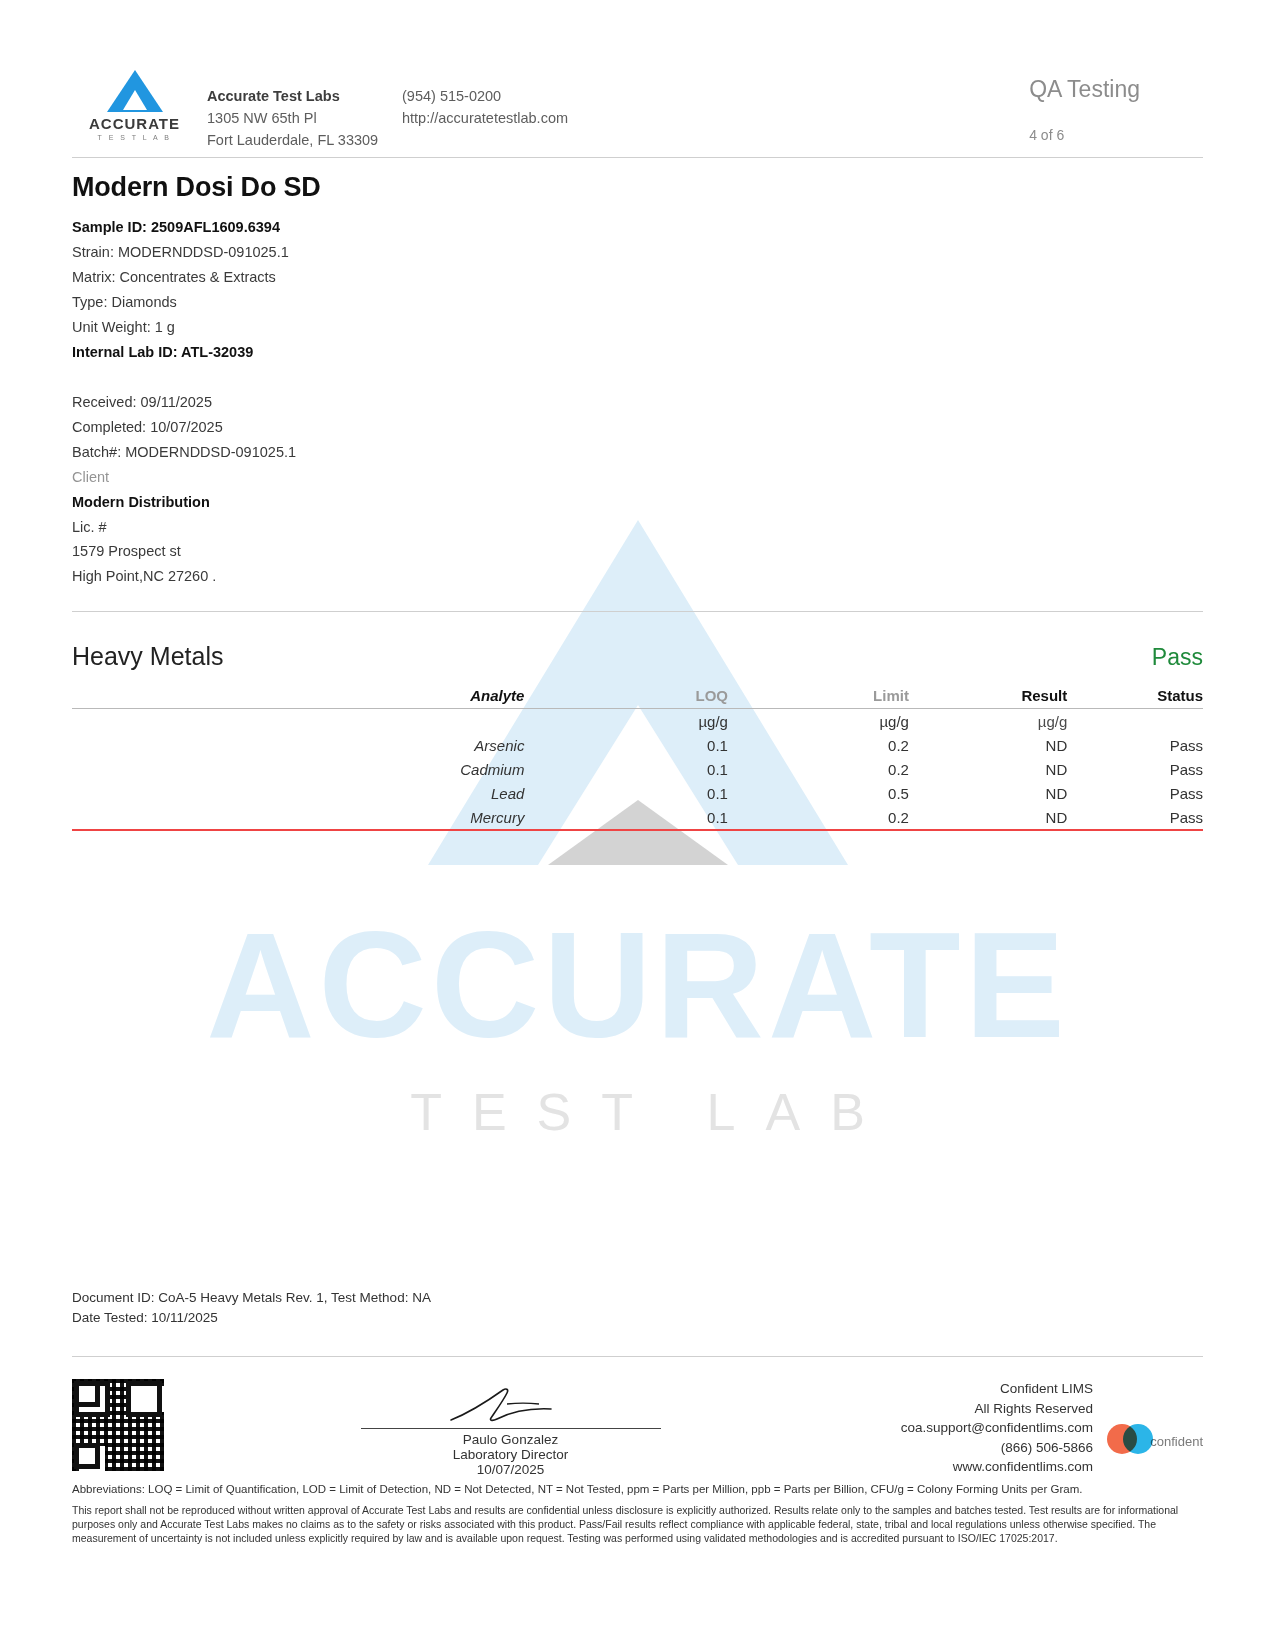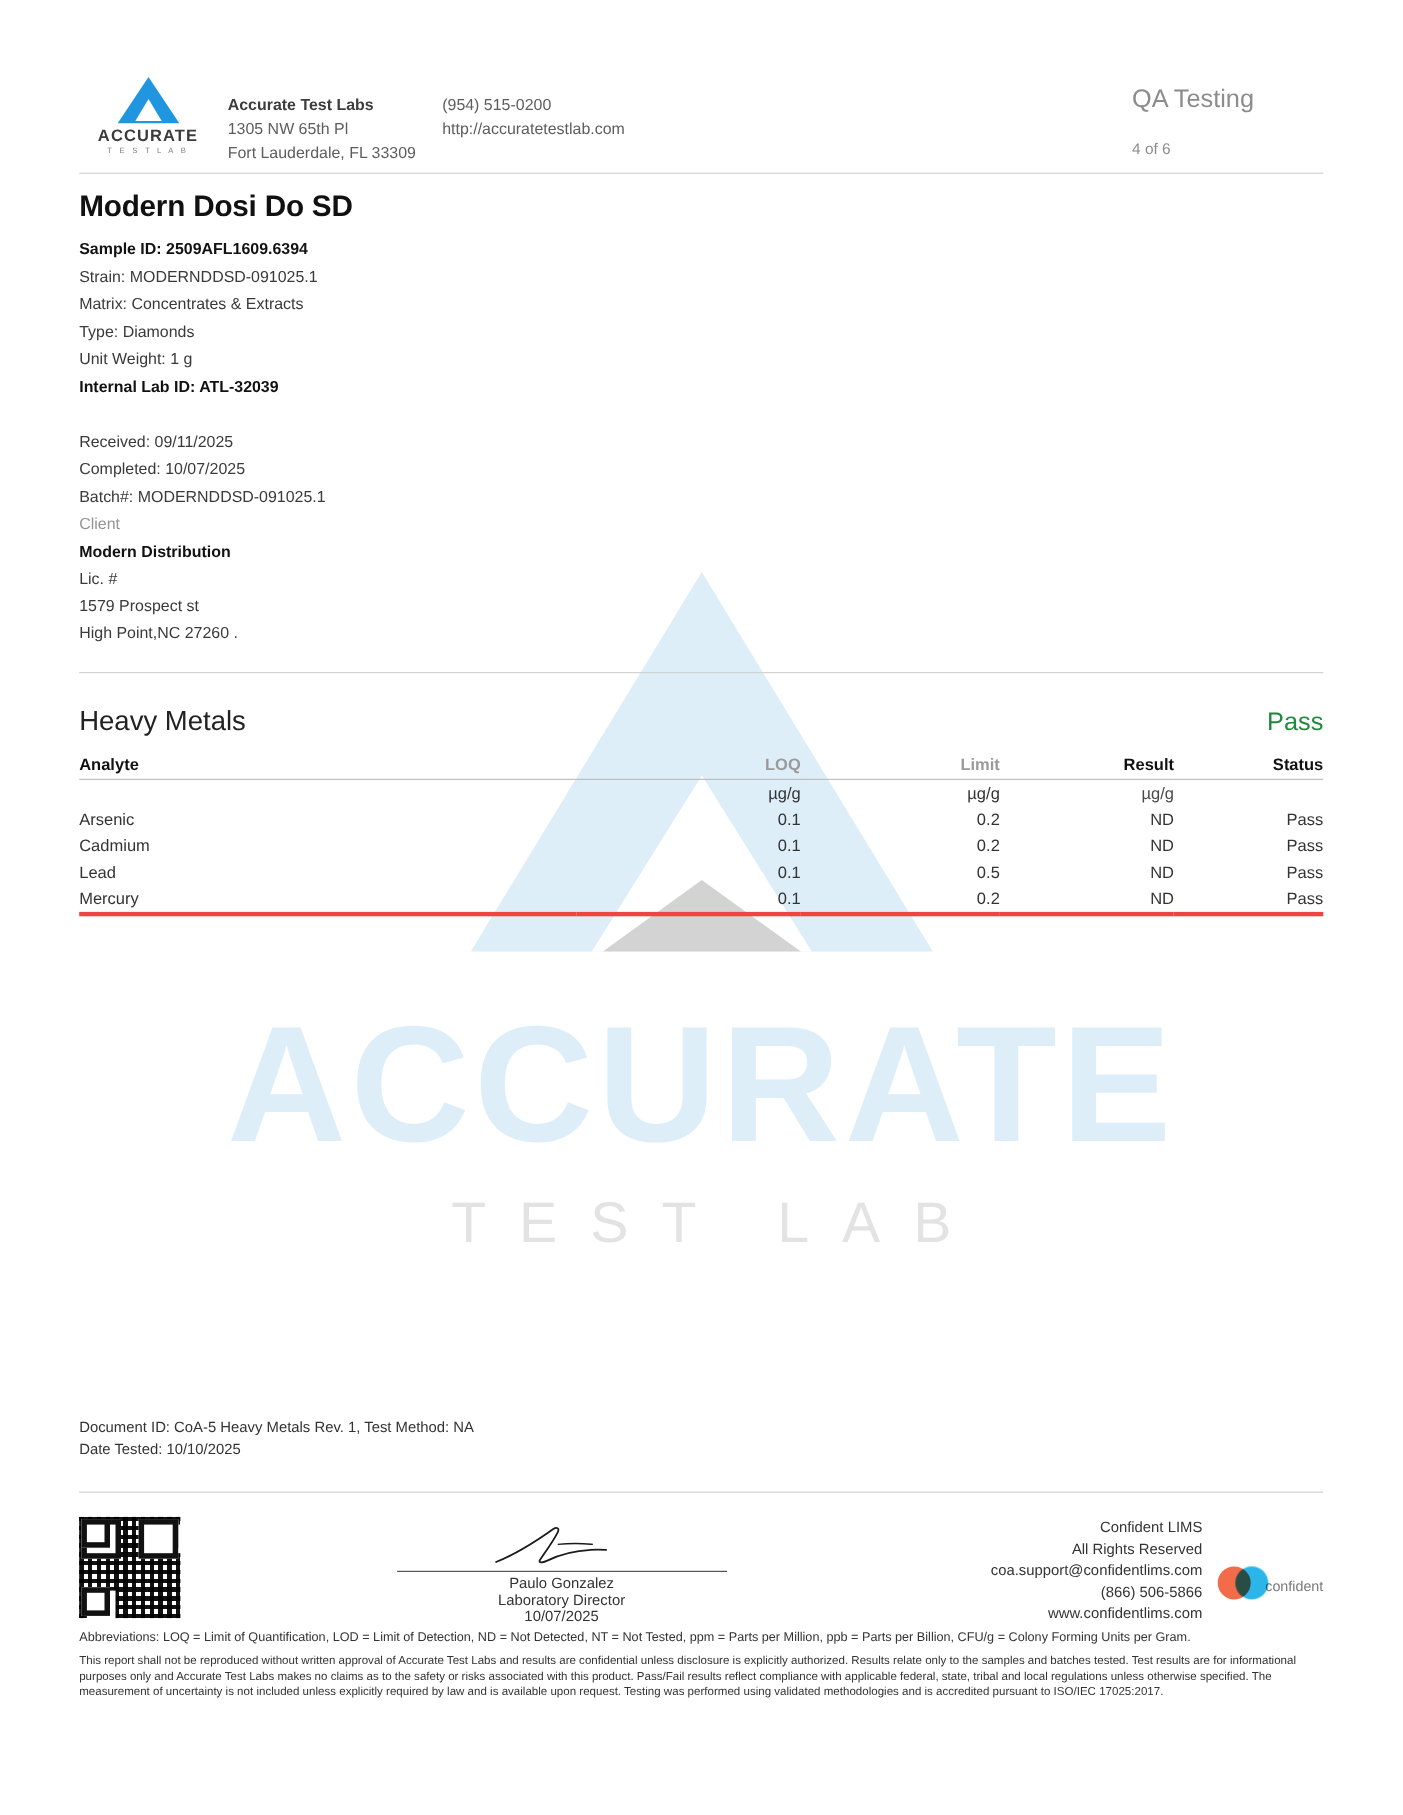--- a/index.html
+++ b/index.html
@@ -166,28 +166,28 @@
 
   .table-wrap { padding: 16px 72px 0 72px; }
   table.metals { width: 100%; border-collapse: collapse; }
   table.metals th {
     font-size: 15px; font-weight: bold; color: #111;
     border-bottom: 1px solid #b9b9b9;
     padding: 0 0 4px 0;
   }
   table.metals th.muted { color: #9a9a9a; font-weight: bold; }
   table.metals td { font-size: 15px; color: #333; padding: 3.5px 0; }
-  .c-analyte { text-align: left; width: 40%; }
+  .c-analyte { text-align: right; width: 40%; font-style: italic; }
   .c-loq { text-align: right; width: 18%; color: #9a9a9a; }
   .c-limit { text-align: right; width: 16%; color: #9a9a9a; }
   .c-result { text-align: right; width: 14%; }
   .c-status { text-align: right; width: 12%; }
   .units-row td { color: #9a9a9a; padding-top: 5px; padding-bottom: 5px; }
   .units-row td.result-unit { color: #4a4a4a; }
-  .rows-underline { border-bottom: 4px solid #ef4444; }
+  .rows-underline { border-bottom: 2px solid #ef4444; }
 
   
   .doc-info {
     position: absolute;
     left: 72px; top: 1288px;
     font-size: 13.5px; color: #333; line-height: 1.45;
   }
   .footer {
     position: absolute;
     left: 72px; right: 72px;
@@ -389,21 +389,21 @@
             <td class="c-limit">0.2</td>
             <td class="c-result">ND</td>
             <td class="c-status">Pass</td>
           </tr>
         </tbody>
       </table>
     </div>
 
     <div class="doc-info">
       <div>Document ID: CoA-5 Heavy Metals Rev. 1, Test Method: NA</div>
-      <div>Date Tested: 10/10/2025</div>
+      <div>Date Tested: 10/11/2025</div>
     </div>
 
     <div class="footer">
       <hr class="footer-hr">
       <div class="footer-main">
         <div class="qr">
           <div class="qr-inner1"></div>
           <div class="qr-inner2"></div>
           <div class="qr-inner3"></div>
         </div>

